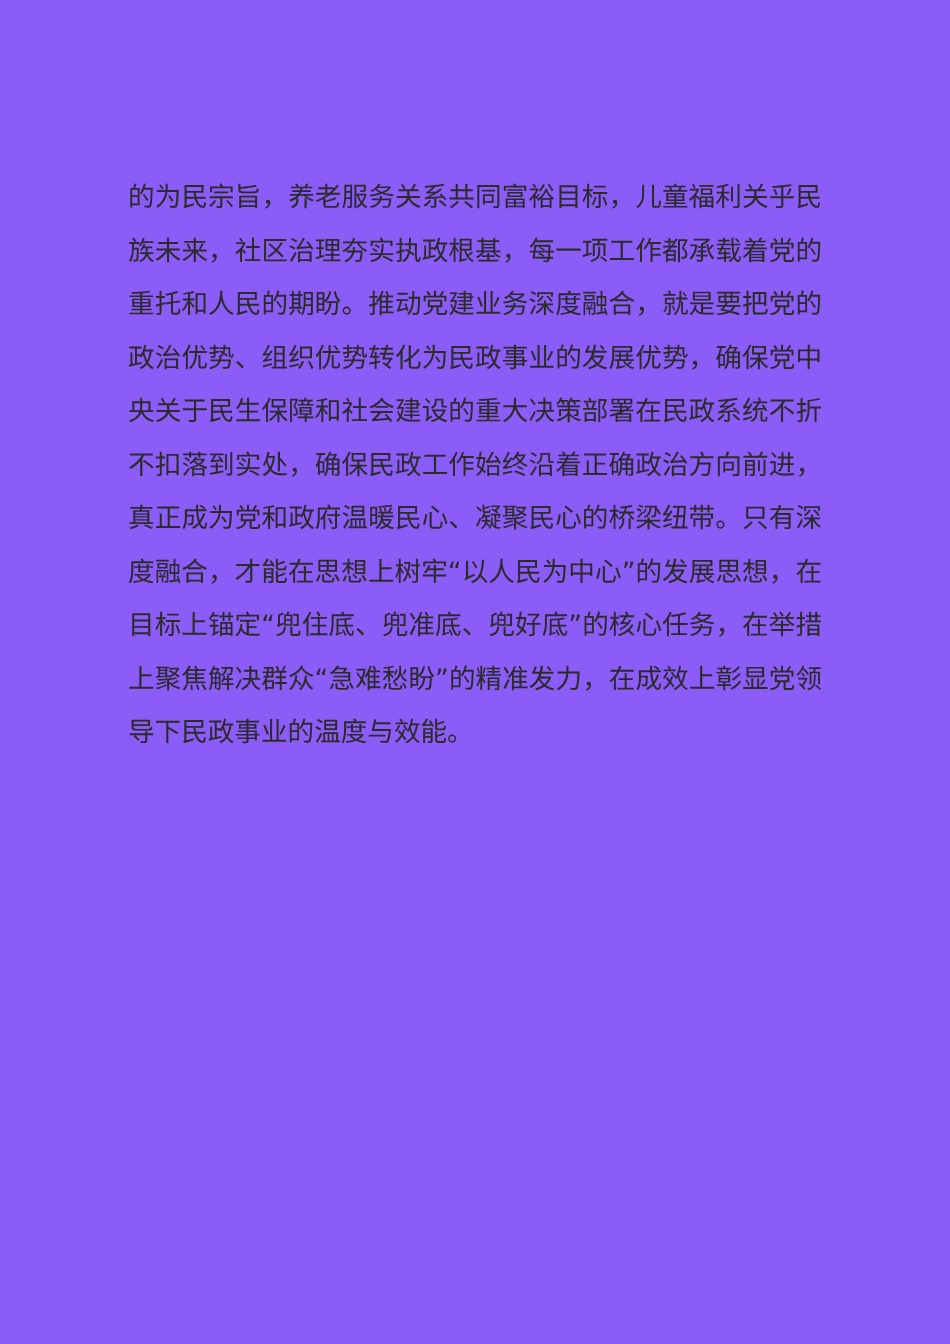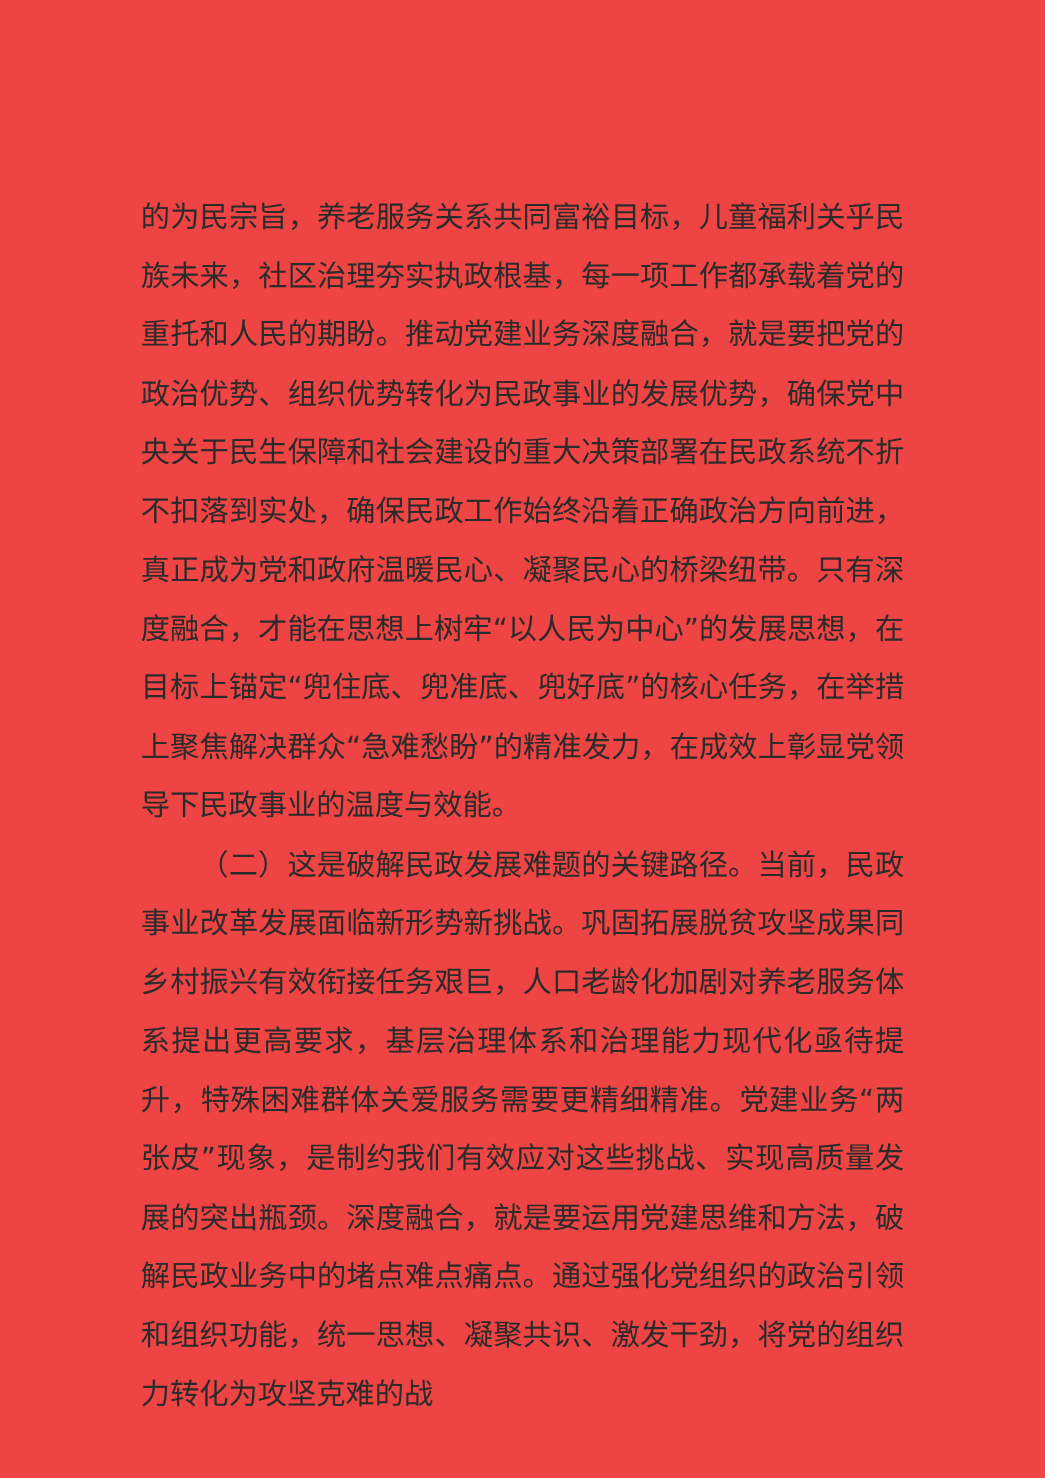--- a/index.html
+++ b/index.html
@@ -7,21 +7,21 @@
     margin: 0;
     padding: 0;
     background: #ffffff;
   }
 
   .page {
     position: relative;
     width: 950px;
     height: 1344px;
     margin: 0 auto;
-    background: #ef4444;
+    background: #8b5cf6;
     overflow: hidden;
     box-sizing: border-box;
   }
 
   .text-body {
     position: absolute;
     left: 128px;
     top: 171px;
     width: 694px;
   }
@@ -61,17 +61,16 @@
 </style>
 </head>
 <body>
 
 <div class="page">
 
   <div class="text-body">
 
     <p class="para continuation no-stretch">的为民宗旨，养老服务关系共同富裕目标，儿童福利关乎民族未来，社区治理夯实执政根基，每一项工作都承载着党的重托和人民的期盼。推动党建业务深度融合，就是要把党的政治优势、组织优势转化为民政事业的发展优势，确保党中央关于民生保障和社会建设的重大决策部署在民政系统不折不扣落到实处，确保民政工作始终沿着正确政治方向前进，真正成为党和政府温暖民心、凝聚民心的桥梁纽带。只有深度融合，才能在思想上树牢“以人民为中心”的发展思想，在目标上锚定“兜住底、兜准底、兜好底”的核心任务，在举措上聚焦解决群众“急难愁盼”的精准发力，在成效上彰显党领导下民政事业的温度与效能。</p>
 
-    <p class="para indented no-stretch">（二）这是破解民政发展难题的关键路径。当前，民政事业改革发展面临新形势新挑战。巩固拓展脱贫攻坚成果同乡村振兴有效衔接任务艰巨，人口老龄化加剧对养老服务体系提出更高要求，基层治理体系和治理能力现代化亟待提升，特殊困难群体关爱服务需要更精细精准。党建业务“两张皮”现象，是制约我们有效应对这些挑战、实现高质量发展的突出瓶颈。深度融合，就是要运用党建思维和方法，破解民政业务中的堵点难点痛点。通过强化党组织的政治引领和组织功能，统一思想、凝聚共识、激发干劲，将党的组织力转化为攻坚克难的战</p>
 
   </div>
 
 </div>
 
 </body></html>

